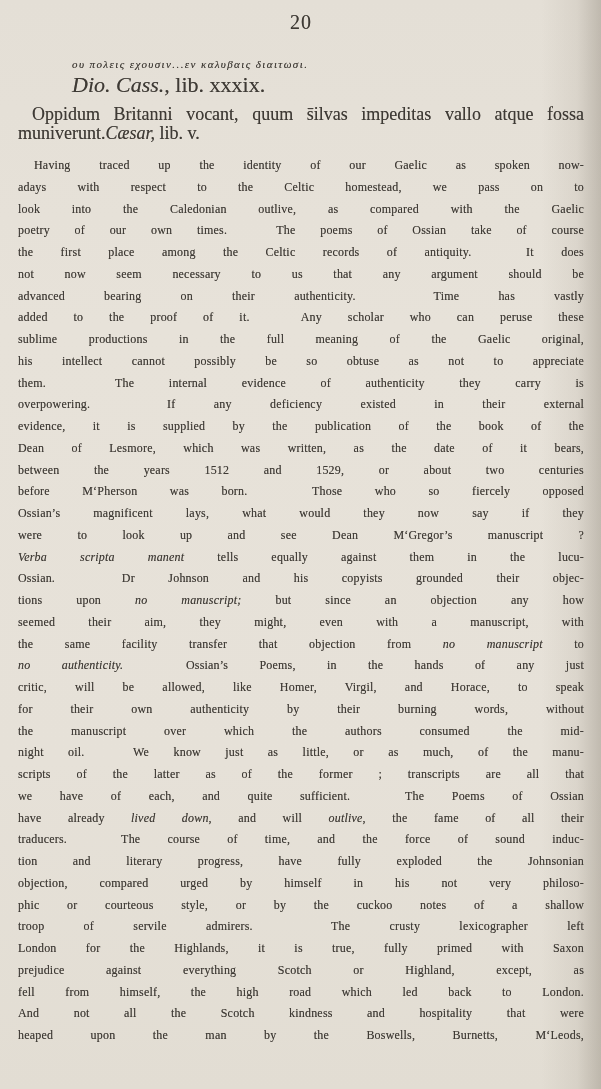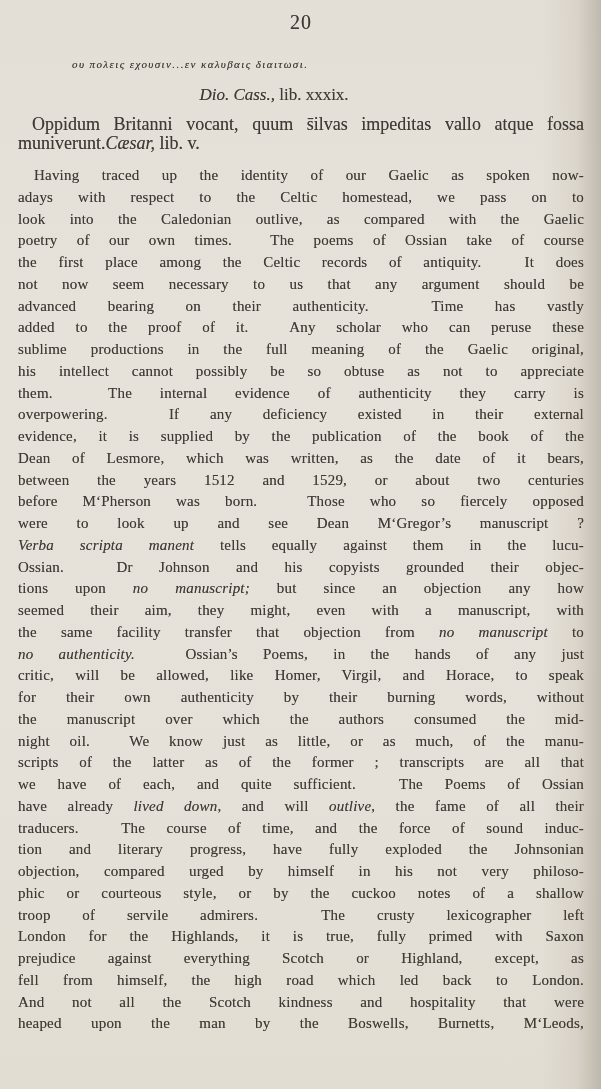--- a/index.html
+++ b/index.html
@@ -34,24 +34,24 @@
     margin-left: 54px;
     width: 404px;
   }
   .epigraph .greek {
     font-style: italic;
     font-size: 11px;
     letter-spacing: 1.4px;
     line-height: 18px;
   }
   .epigraph .cite {
-    text-align: center;
-    font-size: 17px;
+    text-align: left;
+    font-size: 22px;
     line-height: 20px;
-    margin-top: 12px;
+    margin-top: 2px;
   }
   em { font-style: italic; }
   .latin-quote {
     margin-top: 10px;
     font-size: 18px;
   }
   .latin-quote .l1 {
     text-align: justify;
     text-align-last: justify;
     text-indent: 14px;
@@ -60,21 +60,21 @@
     overflow: hidden;
     height: 19px;
   }
   .latin-quote .l2 {
     display: flex;
     justify-content: flex-start;
     line-height: 19px;
   }
   .body-text {
     margin-top: 12px;
-    font-size: 15px;
+    font-size: 12px;
     letter-spacing: 0.2px;
   }
   .body-text .line {
     line-height: 21.75px;
     height: 21.75px;
     overflow: hidden;
     text-align: justify;
     text-align-last: justify;
     white-space: pre-wrap;
   }
@@ -112,20 +112,21 @@
       <div class="line"><span>advanced bearing on their authenticity.  Time has vastly</span></div>
       <div class="line"><span>added to the proof of it.  Any scholar who can peruse these</span></div>
       <div class="line"><span>sublime productions in the full meaning of the Gaelic original,</span></div>
       <div class="line"><span>his intellect cannot possibly be so obtuse as not to appreciate</span></div>
       <div class="line"><span>them.  The internal evidence of authenticity they carry is</span></div>
       <div class="line"><span>overpowering.  If any deficiency existed in their external</span></div>
       <div class="line"><span>evidence, it is supplied by the publication of the book of the</span></div>
       <div class="line"><span>Dean of Lesmore, which was written, as the date of it bears,</span></div>
       <div class="line"><span>between the years 1512 and 1529, or about two centuries</span></div>
       <div class="line"><span>before M‘Pherson was born.  Those who so fiercely opposed</span></div>
+      <div class="line"><span>Ossian’s magnificent lays, what would they now say if they</span></div>
       <div class="line"><span>were to look up and see Dean M‘Gregor’s manuscript ?</span></div>
       <div class="line"><em>Verba scripta manent</em><span> tells equally against them in the lucu-</span></div>
       <div class="line"><span>Ossian.  Dr Johnson and his copyists grounded their objec-</span></div>
       <div class="line"><span>tions upon </span><em>no manuscript;</em><span> but since an objection any how</span></div>
       <div class="line"><span>seemed their aim, they might, even with a manuscript, with</span></div>
       <div class="line"><span>the same facility transfer that objection from </span><em>no manuscript</em><span> to</span></div>
       <div class="line"><em>no authenticity.</em><span>  Ossian’s Poems, in the hands of any just</span></div>
       <div class="line"><span>critic, will be allowed, like Homer, Virgil, and Horace, to speak</span></div>
       <div class="line"><span>for their own authenticity by their burning words, without</span></div>
       <div class="line"><span>the manuscript over which the authors consumed the mid-</span></div>

